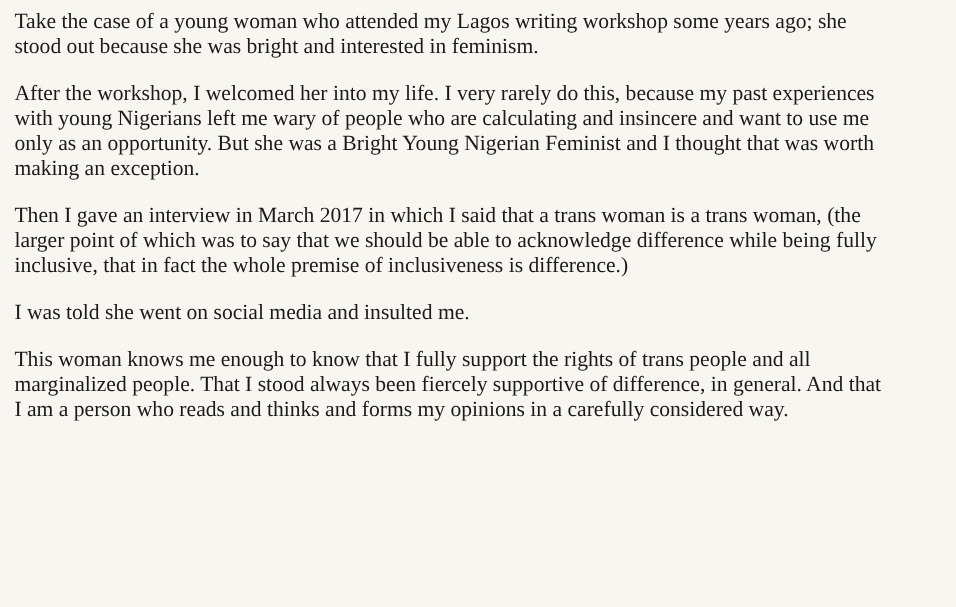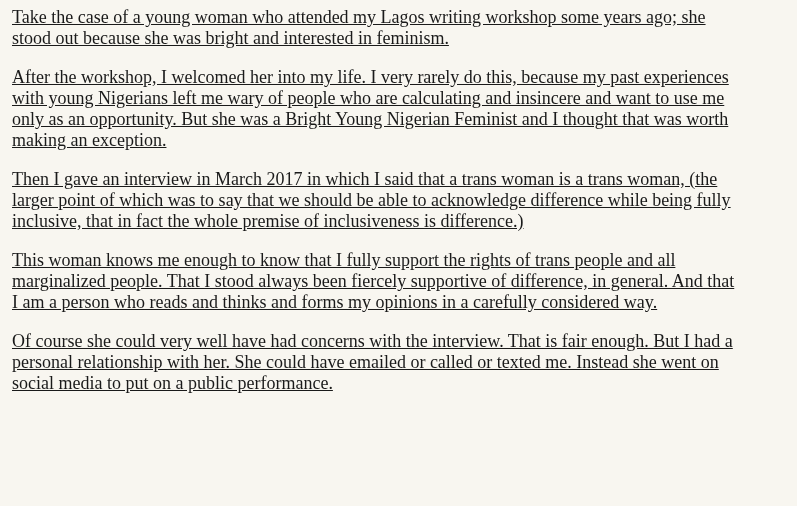--- a/index.html
+++ b/index.html
@@ -21,25 +21,24 @@
     font-size: 18px;
     line-height: 21px;
     color: var(--text, #1a1a1a);
     text-align: left;
   }
   .article p {
     margin: 0 16px 18px 0;
     max-width: 730px;
     letter-spacing: 0;
     word-spacing: normal;
-    text-decoration: underline;
   }
 </style>
 </head>
 <body>
 
 <main class="article">
   <p>Take the case of a young woman who attended my Lagos writing workshop some years ago; she stood out because she was bright and interested in feminism.</p>
   <p>After the workshop, I welcomed her into my life. I very rarely do this, because my past experiences with young Nigerians left me wary of people who are calculating and insincere and want to use me only as an opportunity. But she was a Bright Young Nigerian Feminist and I thought that was worth making an exception.</p>
   <p>Then I gave an interview in March 2017 in which I said that a trans woman is a trans woman, (the larger point of which was to say that we should be able to acknowledge difference while being fully inclusive, that in fact the whole premise of inclusiveness is difference.)</p>
+  <p>I was told she went on social media and insulted me.</p>
   <p>This woman knows me enough to know that I fully support the rights of trans people and all marginalized people. That I stood always been fiercely supportive of difference, in general. And that I am a person who reads and thinks and forms my opinions in a carefully considered way.</p>
-  <p>Of course she could very well have had concerns with the interview. That is fair enough. But I had a personal relationship with her. She could have emailed or called or texted me. Instead she went on social media to put on a public performance.</p>
 </main>
 
 </body></html>

